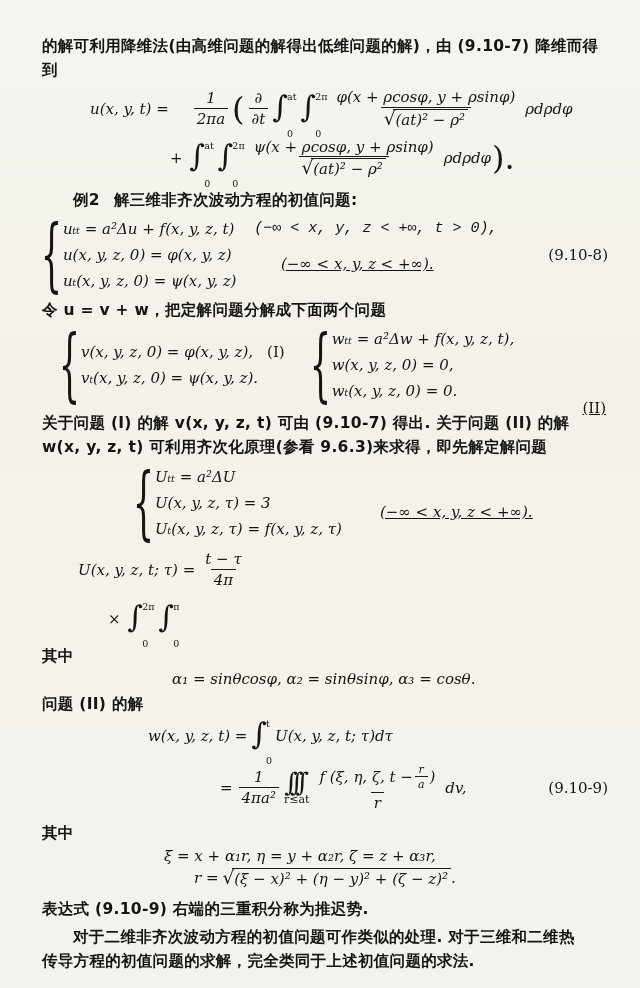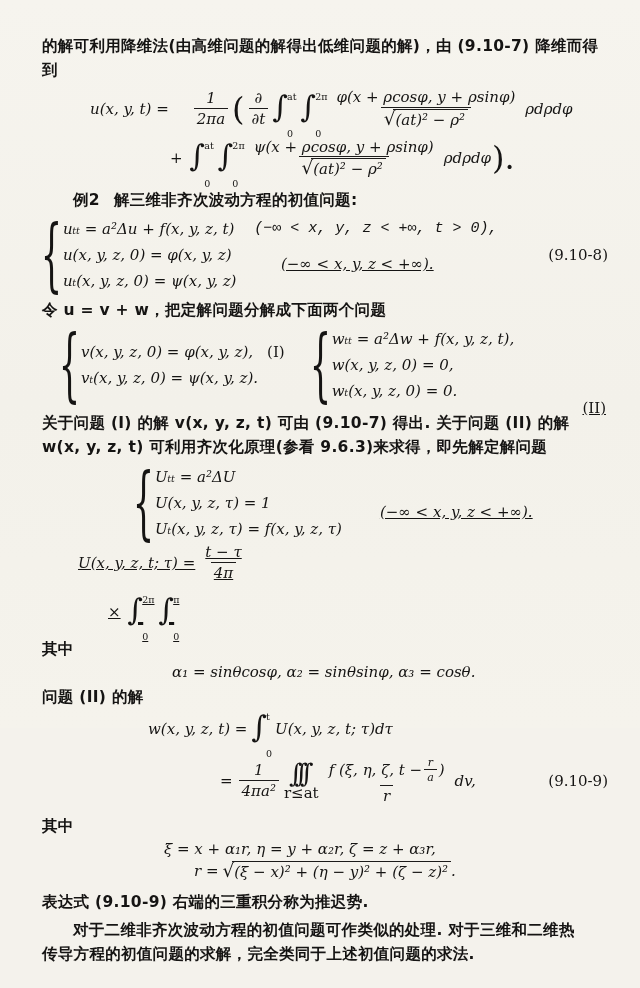--- a/index.html
+++ b/index.html
@@ -37,21 +37,21 @@
   .frac{display:inline-flex;flex-direction:column;align-items:center;margin:0 3px;vertical-align:middle;}
   .frac .num{display:flex;align-items:center;justify-content:center;padding:0 3px;line-height:1.25;}
   .frac .den{display:flex;align-items:center;justify-content:center;border-top:1.4px solid #1c1b1a;padding:1px 3px 0;line-height:1.25;}
   .frac.small{font-size:11px;margin:0 2px;}
   .frac.small .den{border-top-width:1px;}
   .int{display:inline-flex;align-items:center;margin:0 1px;}
   .isym{font-style:normal;font-size:30px;line-height:1;transform:translateY(-2px);}
   .lims{display:flex;flex-direction:column;justify-content:space-between;height:34px;font-size:9.5px;font-style:normal;margin-left:-1px;margin-right:2px;line-height:1;gap:28px;}
   .iiint{display:inline-flex;flex-direction:column;align-items:center;margin:0 4px 0 2px;}
   .iiintsym{font-style:normal;font-size:26px;line-height:1;letter-spacing:-8px;padding-right:8px;}
-  .iiintsub{font-size:15px;font-style:normal;margin-top:-2px;}
+  .iiintsub{font-size:11px;font-style:normal;margin-top:-2px;}
   .sqrt{display:inline-flex;align-items:flex-start;}
   .rad{font-style:normal;font-size:1.22em;line-height:1.05;margin-right:-2px;}
   .sqb{border-top:1.4px solid #1c1b1a;padding:1px 3px 0 2px;}
   .bigp{font-style:normal;font-size:32px;font-weight:400;line-height:1;margin:0 1px;}
   .eqtag{margin-left:auto;font-style:normal;font-size:15px;font-family:"DejaVu Serif",serif;}
   
   .sysrow{display:flex;align-items:center;}
   .sys{display:flex;align-items:center;}
   .brace{font-style:normal;font-size:80px;line-height:80px;font-weight:400;transform:scaleX(.42);transform-origin:center;margin:0 -14px 0 -16px;}
   .syslines{position:relative;display:flex;flex-direction:column;}
@@ -180,29 +180,29 @@
   <p class="txt" style="margin-top:6px;">关于问题 (I) 的解 v(x, y, z, t) 可由 (9.10-7) 得出. 关于问题 (II) 的解</p>
   <p class="txt">w(x, y, z, t) 可利用齐次化原理(参看 9.6.3)来求得，即先解定解问题</p>
 
   <div class="sysrow formula" style="margin-top:4px;padding-left:92px;">
     <div class="sys">
       <span class="brace">{</span>
       <div class="syslines">
         <div class="sline">
             <span>Uₜₜ = a²ΔU</span>
           </div>
-        <div class="sline">U(x, y, z, τ) = 1</div>
+        <div class="sline">U(x, y, z, τ) = 3</div>
         <div class="sline">Uₜ(x, y, z, τ) = f(x, y, z, τ)</div>
         <span class="sysmid" style="left:225px;top:39px;">(−∞ &lt; x, y, z &lt; +∞).</span>
       </div>
     </div>
   </div>
 
 
-  <div class="formula" style="margin-top:0;text-decoration:underline;">
+  <div class="formula" style="margin-top:7px;">
     <div class="frow" style="margin-left:36px;">
       <span style="margin-right:4px;">U(x, y, z, t;  τ) =</span>
       <span class="frac">
           <span class="num">t − τ</span>
           <span class="den">4π</span>
         </span>
     </div>
     <div class="frow" style="margin-left:66px;margin-top:12px;">
       <span style="margin-right:6px;">×</span>
       <span class="int">

